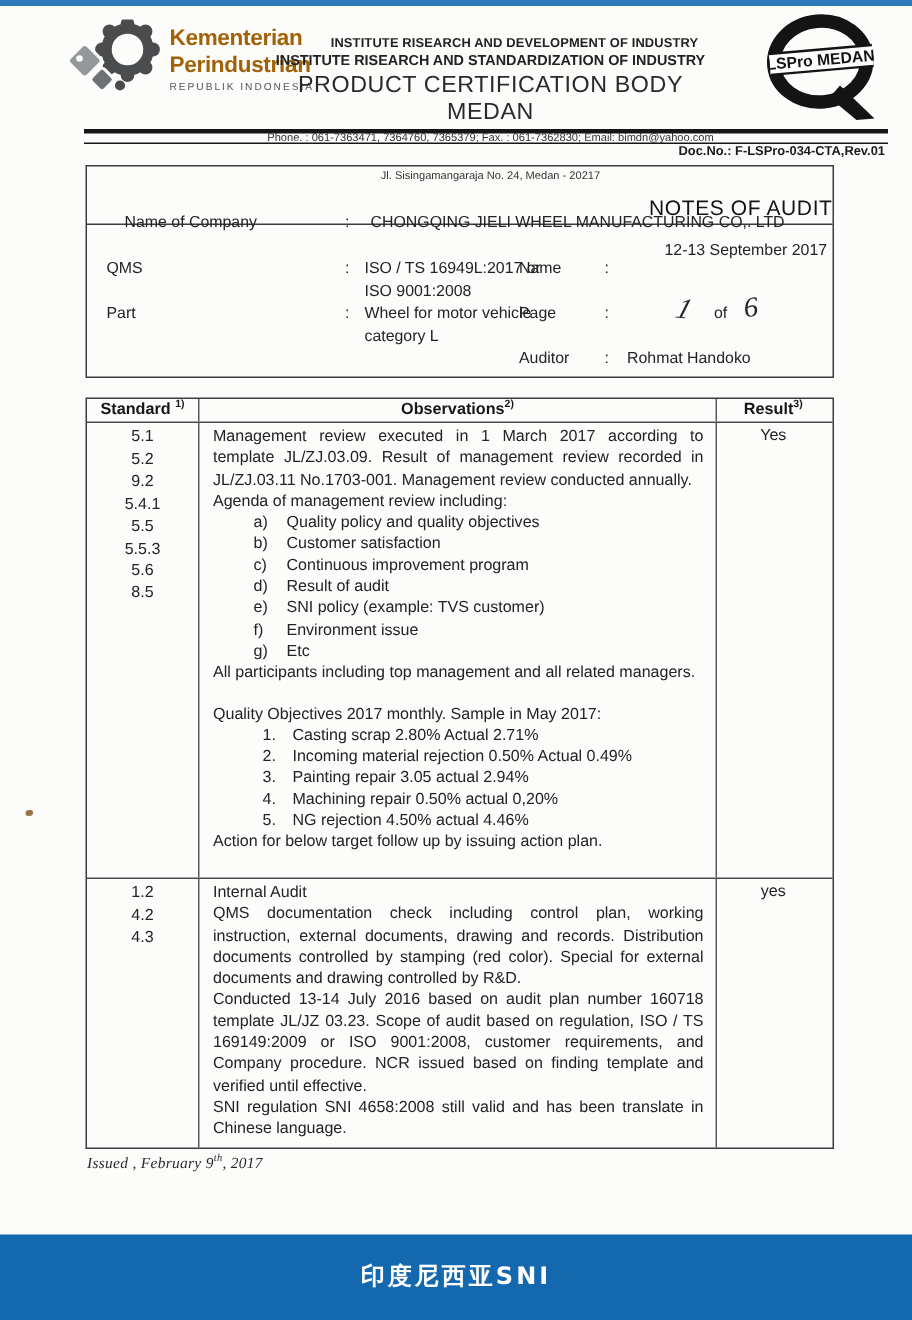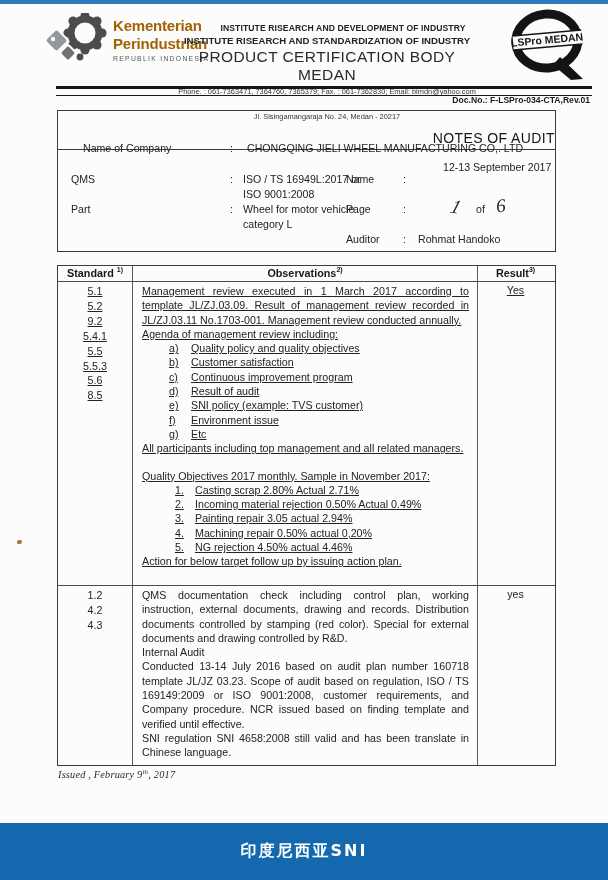--- a/index.html
+++ b/index.html
@@ -52,21 +52,21 @@
   .body-row:last-child{border-bottom:none;}
   .std-cell{text-align:center;padding-top:2px;line-height:14.9px;}
   .res-cell{text-align:center;padding-top:2px;}
   .obs-cell{padding:2px 8px 4px 9px;line-height:14.3px;text-align:justify;}
   .obs-cell p{margin:0;}
   .li{display:flex;padding-left:27px;text-align:left;}
   .li .mk{width:22px;flex:0 0 22px;}
   .li2{display:flex;padding-left:33px;text-align:left;}
   .li2 .mk{width:20px;flex:0 0 20px;}
   .spacer{height:13px;}
-  .row1{min-height:303px;text-decoration:underline;}
+  .row1{min-height:303px;}
   .row2{min-height:179px;}
   
   .issued{left:58px;top:768px;font-family:"Liberation Serif",serif;font-style:italic;
     font-size:10.3px;color:#2a2a2c;letter-spacing:0.2px;}
   .issued sup{font-size:7px;}
   
   .banner{left:0;top:823px;width:608px;height:57px;background:#1368ae;
     display:flex;align-items:center;justify-content:center;}
   .banner-text{color:#ffffff;font-size:16px;font-weight:bold;letter-spacing:2px;
     font-family:"DejaVu Sans","Liberation Sans",sans-serif;}
@@ -203,21 +203,21 @@
       <div class="li">
           <span class="mk">f)</span>
           <span>Environment issue</span>
         </div>
       <div class="li">
           <span class="mk">g)</span>
           <span>Etc</span>
         </div>
       <p>All participants including top management and all related managers.</p>
       <div class="spacer"></div>
-      <p>Quality Objectives 2017 monthly. Sample in November 2017:</p>
+      <p>Quality Objectives 2017 monthly. Sample in May 2017:</p>
       <div class="li2">
           <span class="mk">1.</span>
           <span>Casting scrap 2.80% Actual 2.71%</span>
         </div>
       <div class="li2">
           <span class="mk">2.</span>
           <span>Incoming material rejection 0.50% Actual 0.49%</span>
         </div>
       <div class="li2">
           <span class="mk">3.</span>
@@ -236,22 +236,22 @@
     <div class="res-cell">Yes</div>
   </div>
 
   <div class="trow body-row row2">
     <div class="std-cell">
       <div>1.2</div>
       <div>4.2</div>
       <div>4.3</div>
     </div>
     <div class="obs-cell">
+      <p>Internal Audit</p>
       <p>QMS documentation check including control plan, working instruction, external documents, drawing and records. Distribution documents controlled by stamping (red color). Special for external documents and drawing controlled by R&amp;D.</p>
-      <p>Internal Audit</p>
       <p>Conducted 13-14 July 2016 based on audit plan number 160718 template JL/JZ 03.23. Scope of audit based on regulation, ISO / TS 169149:2009 or ISO 9001:2008, customer requirements, and Company procedure. NCR issued based on finding template and verified until effective.</p>
       <p>SNI regulation SNI 4658:2008 still valid and has been translate in Chinese language.</p>
     </div>
     <div class="res-cell">yes</div>
   </div>
 </div>
 
 <div class="abs issued">
   <span>Issued , February 9</span><sup>th</sup><span>, 2017</span>
 </div>

